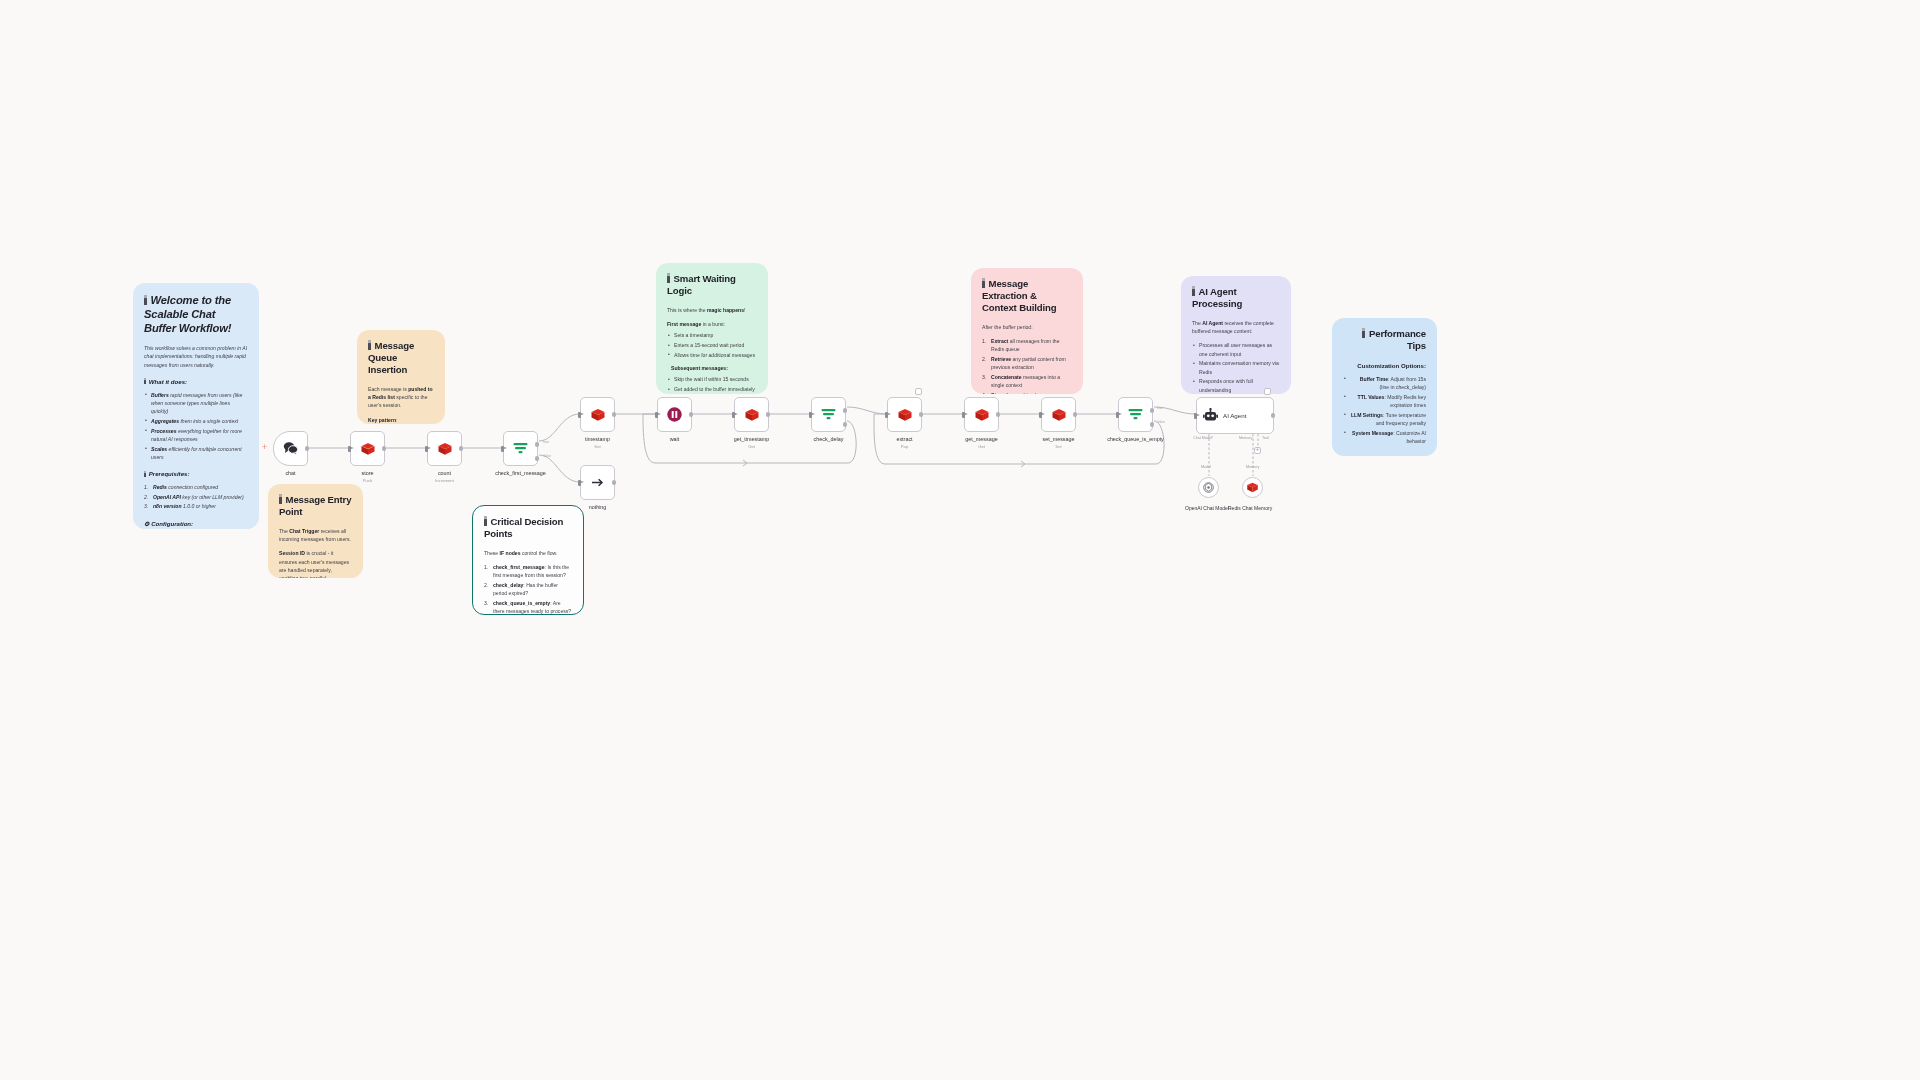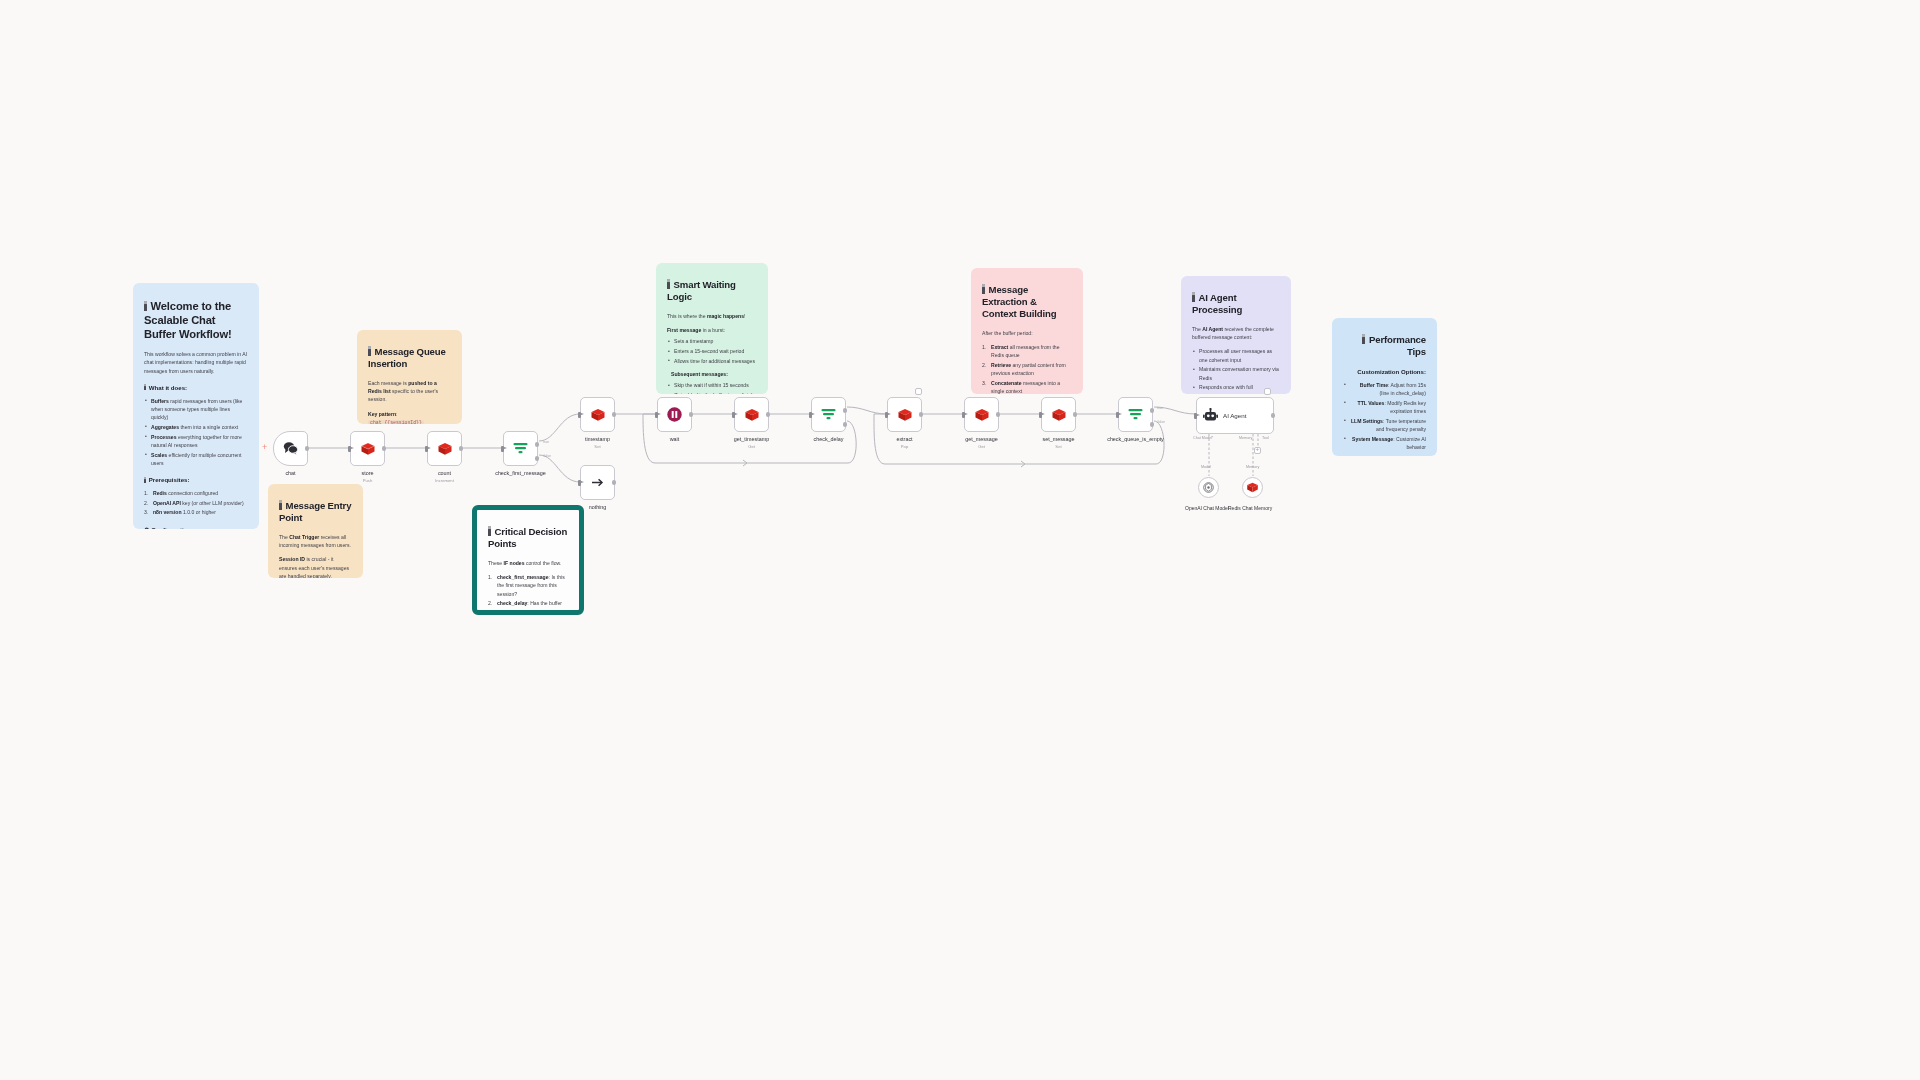--- a/index.html
+++ b/index.html
@@ -5,21 +5,21 @@
   * { box-sizing: border-box; margin: 0; padding: 0; }
   html, body {
     width: 1920px; height: 1080px;
     background: #faf9f7;
     font-family: "Liberation Sans", sans-serif;
     overflow: hidden;
   }
   #canvas { position: relative; width: 1920px; height: 1080px; background: #faf9f7; }
 
   
-  .note { position: absolute; border-radius: 6px; padding: 16px 11px;
+  .note { position: absolute; border-radius: 12px; padding: 10px 11px;
           font-size: 5.1px; line-height: 1.62; color: #3d3d46; overflow: hidden; }
   .note h2 { font-size: 11.2px; line-height: 1.25; font-weight: 700; color: #22222a;
              margin-bottom: 9px; letter-spacing: -0.15px; }
   .note h3 { font-size: 6.1px; font-weight: 700; color: #22222a; margin: 8px 0 4px; }
   .note p  { margin: 0 0 6px; }
   .note ul { list-style: none; margin: 0 0 5px; }
   .note ul li { position: relative; padding-left: 7px; margin-bottom: 1.5px; }
   .note ul li:before { content: "•"; position: absolute; left: 1px; top: -0.5px; }
   .note ol { list-style: none; margin: 0 0 5px; counter-reset: n; }
   .note ol li { position: relative; padding-left: 9px; margin-bottom: 1.5px; counter-increment: n; }
@@ -27,21 +27,21 @@
   .note b, .note strong { font-weight: 700; color: #22222a; }
   .note code { font-family: "Liberation Mono", monospace; font-size: 4.8px;
                color: #b2527c; background: rgba(0,0,0,0.035); padding: 0 2px; border-radius: 2px; }
   .bar { display: inline-block; width: 2.6px; height: 10px; background: #4b4b55;
          margin-right: 4px; vertical-align: -1px; border-radius: 0.5px;
          box-shadow: inset 0 3px 0 rgba(255,255,255,.55); }
   .bar-s { display: inline-block; width: 1.8px; height: 6px; background: #4b4b55;
            margin-right: 3px; vertical-align: -0.5px; border-radius: 0.5px;
            box-shadow: inset 0 2px 0 rgba(255,255,255,.55); }
 
-  .n-blue   { background: #d9e9f7; }
+  .n-blue   { background: #d9e9f7; font-style: italic; }
   .n-orange { background: #f7e3c4; }
   .n-green  { background: #d6f2e2; }
   .n-pink   { background: #fbd9da; }
   .n-lav    { background: #e2e0f6; }
   .n-sky    { background: #cfe4f7; text-align: right; }
 
   
   .node { position: absolute; width: 35px; height: 35px; background: #fff;
           border: 1px solid #c9c9cf; border-radius: 5px;
           display: flex; align-items: center; justify-content: center; }
@@ -127,35 +127,35 @@
     <h3><span class="bar-s"></span><span>Prerequisites:</span></h3>
     <ol>
       <li><b>Redis</b><span> connection configured</span></li>
       <li><b>OpenAI API</b><span> key (or other LLM provider)</span></li>
       <li><b>n8n version</b><span> 1.0.0 or higher</span></li>
     </ol>
     <h3>⚙ Configuration:</h3>
 
   </div>
 
-  <div class="note n-orange" style="left:357px; top:330px; width:105px; height:94px;">
+  <div class="note n-orange" style="left:357px; top:330px; width:88px; height:94px;">
     <h2 style="font-size:9.6px;"><span class="bar"></span><span>Message Queue Insertion</span></h2>
     <p><span>Each message is </span><b>pushed to a Redis list</b><span> specific to the user's session.</span></p>
     <p><b>Key pattern</b>: <code>chat_{{sessionId}}</code></p>
 
   </div>
 
   <div class="note n-orange" style="left:268px; top:484px; width:95px; height:94px;">
     <h2 style="font-size:9.6px;"><span class="bar"></span><span>Message Entry Point</span></h2>
     <p><span>The </span><b>Chat Trigger</b><span> receives all incoming messages from users.</span></p>
     <p><b>Session ID</b><span> is crucial - it ensures each user's messages are handled separately, enabling true parallel processing.</span></p>
     <p>Despite we are using the traditional chat trigger, this workflow will perform better using other chat triggers like Telegram and WhatsApp.</p>
   </div>
 
-  <div class="note" style="left:472px; top:505px; width:112px; height:110px; background:#fdfdfd; border:5px solid #0f766e;">
+  <div class="note" style="left:472px; top:505px; width:112px; height:110px; background:#fdfdfd; border:1px solid #0f766e;">
     <h2 style="font-size:9.6px;"><span class="bar"></span><span>Critical Decision Points</span></h2>
     <p><span>These </span><b>IF nodes</b><span> control the flow.</span></p>
     <ol>
       <li><b>check_first_message</b><span>: Is this the first message from this session?</span></li>
       <li><b>check_delay</b><span>: Has the buffer period expired?</span></li>
       <li><b>check_queue_is_empty</b><span>: Are there messages ready to process?</span></li>
     </ol>
 
   </div>
 

